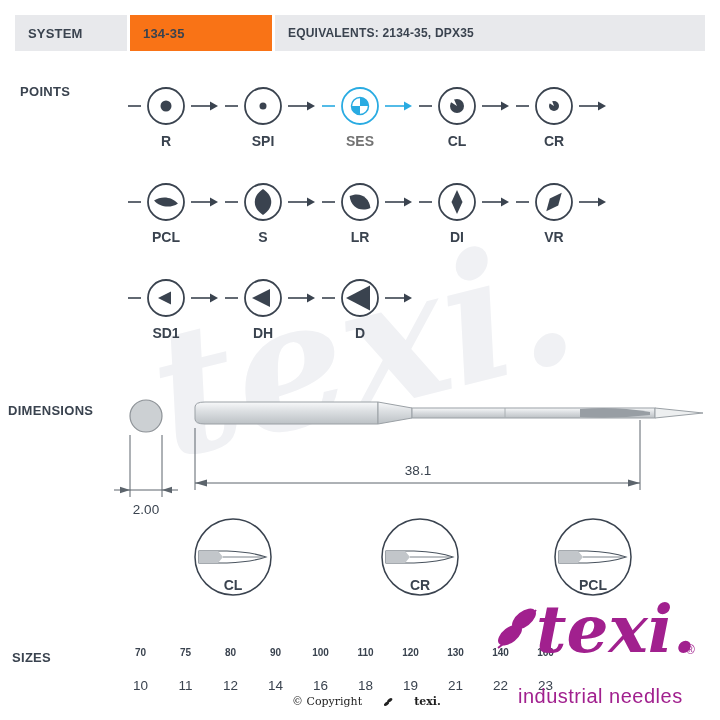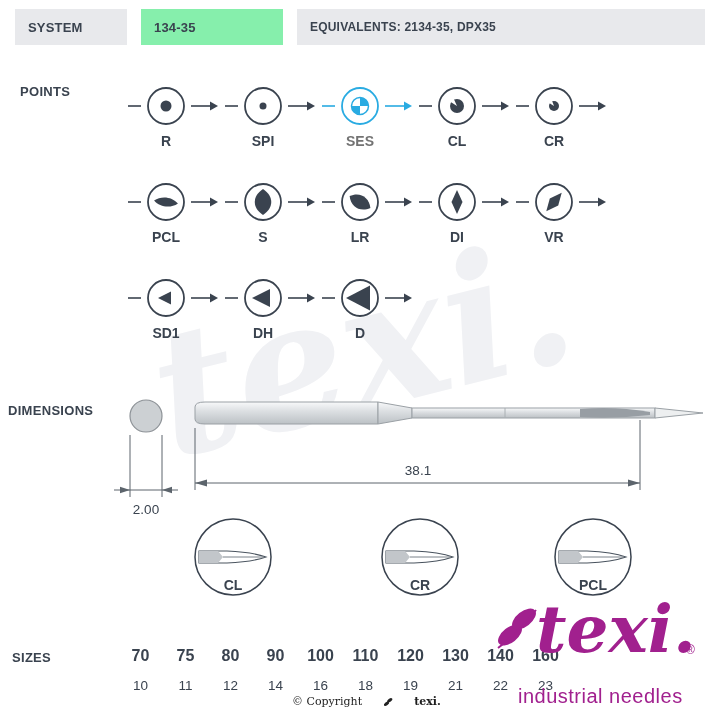--- a/index.html
+++ b/index.html
@@ -11,23 +11,23 @@
   .layer { position:absolute; z-index:1; }
 
   
   .watermark {
     position:absolute; left:150px; top:245px; z-index:0;
     font-family:"DejaVu Serif", serif; font-style:italic; font-weight:bold;
     font-size:175px; color:#f0f1f4; transform:rotate(-14deg); pointer-events:none;
   }
 
   
-  .header { left:15px; top:9px; width:690px; height:36px; display:flex; gap:14px; }
+  .header { left:15px; top:15px; width:690px; height:36px; display:flex; gap:3px; }
   .hbox { background:#e8e9ec; display:flex; align-items:center; padding:0 13px; }
-  .hbox.value { background:#86efac; width:142px; }
+  .hbox.value { background:#f97316; width:142px; }
   .hbox.system { width:112px; }
   .hbox.equiv { flex:1; }
   .hbox .htext { font-size:13px; font-weight:bold; letter-spacing:.2px; }
   .hbox.equiv .htext { font-size:12px; }
 
   
   .section-label { position:absolute; z-index:1; font-size:13px; font-weight:bold; letter-spacing:.3px; }
   .lbl-points { left:20px; top:84px; }
   .lbl-dimensions { left:8px; top:403px; }
   .lbl-sizes { left:12px; top:650px; }
@@ -38,21 +38,21 @@
   .point-cell { width:97px; display:flex; flex-direction:column; }
   .point-cell svg { display:block; }
   .point-label { width:80px; text-align:center; font-weight:bold; font-size:14px; margin-top:5px; }
 
   
   .dims-svg { left:110px; top:383px; }
   .details-svg { left:178px; top:513px; }
 
   
   .sizes-row { position:absolute; left:118px; display:flex; z-index:1; }
-  .sizes-row.metric { top:647px; font-weight:bold; font-size:16px; }
+  .sizes-row.metric { top:647px; font-weight:bold; font-size:10px; }
   .sizes-row.singer { top:678px; font-size:13.5px; }
   .size-cell { width:45px; text-align:center; }
 
   
   .copyright {
     position:absolute; left:292px; top:695px; z-index:1;
     font-family:"DejaVu Serif", serif; font-size:11px; color:#1d1d1d;
     display:flex; align-items:center; gap:21px;
   }
   .copyright .brand { font-weight:bold; }

